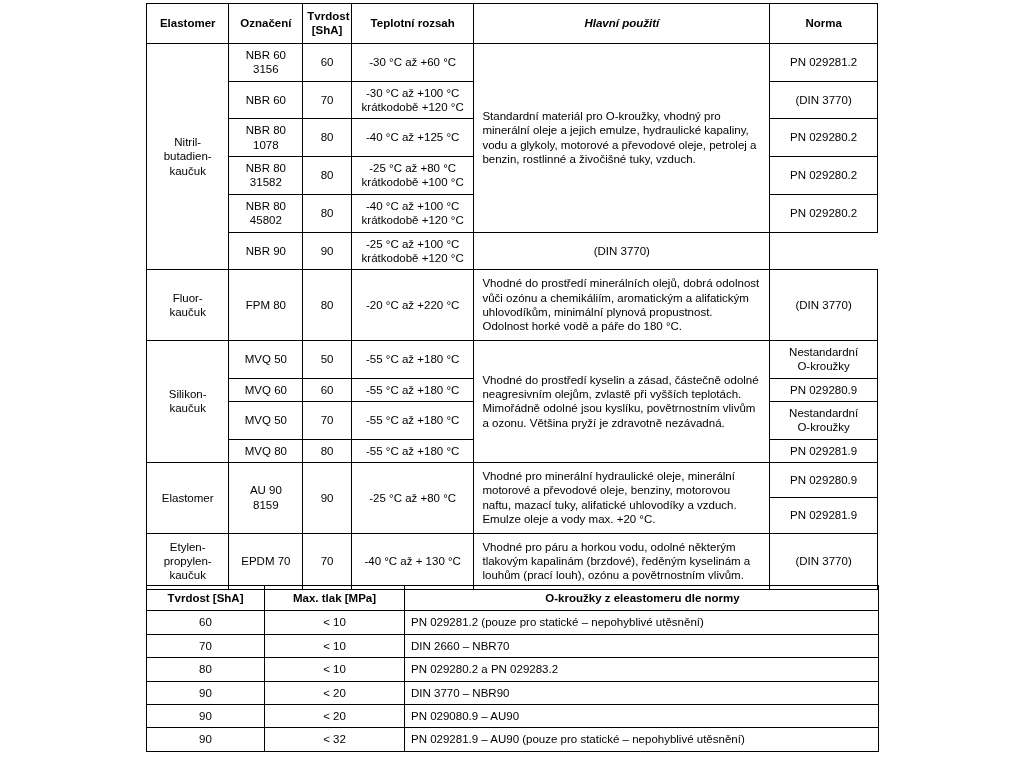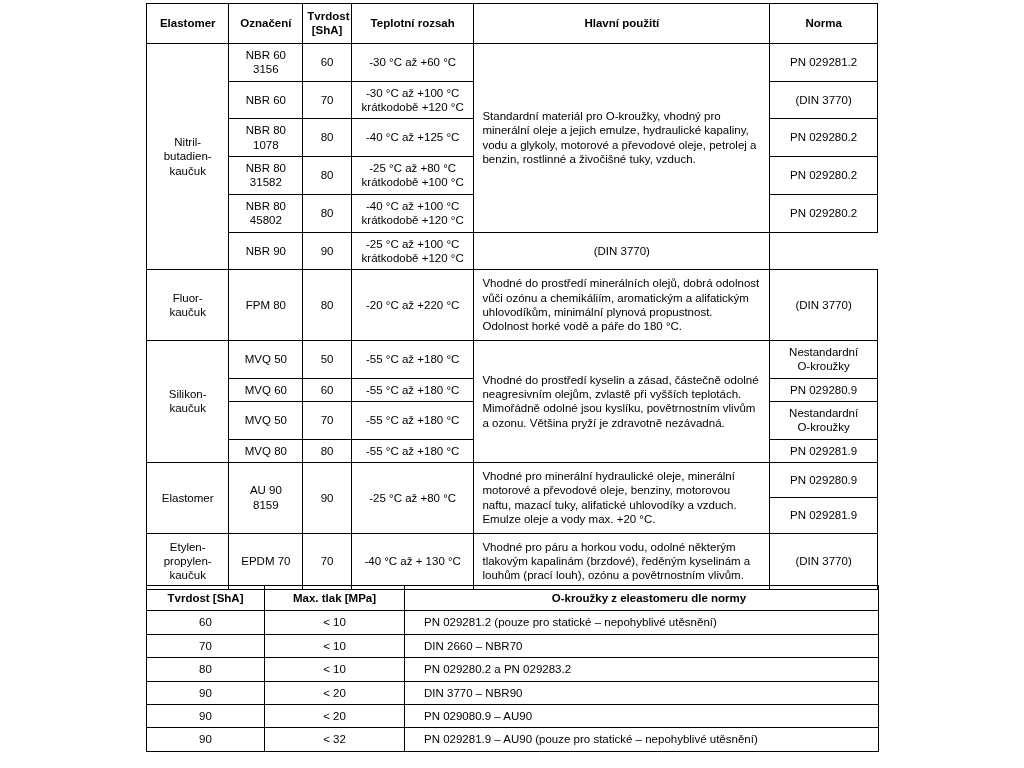--- a/index.html
+++ b/index.html
@@ -44,26 +44,26 @@
   thead td {
     font-weight: bold;
     text-align: center;
     vertical-align: middle;
     padding: 5px 4px;
   }
   .c-elast { width: 78px; text-align: center; }
   .c-ozn   { width: 70px; text-align: center; }
   .c-tvrd  { width: 46px; text-align: center; margin-top: 12px; }
   .c-teplo { width: 116px; text-align: center; }
-  .c-pouz  { width: 280px; text-align: left; }
+  .c-pouz  { width: 280px; text-align: left; font-style: italic; }
   .c-norma { width: 102px; text-align: center; }
 
   .c2-tvrd { width: 118px; text-align: center; }
   .c2-tlak { width: 140px; text-align: center; margin-left: 12px; }
-  .c2-krou { width: 474px; text-align: left; padding-left: 19px; }
+  .c2-krou { width: 474px; text-align: left; padding-left: 6px; }
 
   td.use {
     text-align: left;
     vertical-align: middle;
     padding: 6px 8px;
   }
   .hdr-wrap { white-space: pre-line; }
 </style>
 </head>
 <body>

